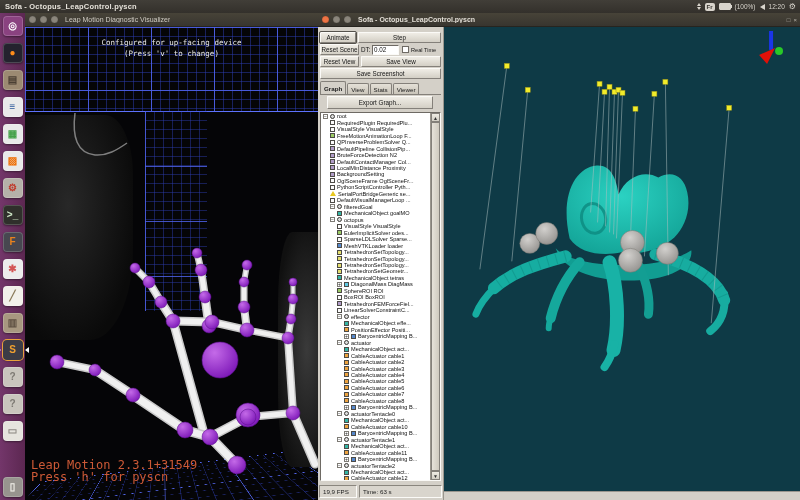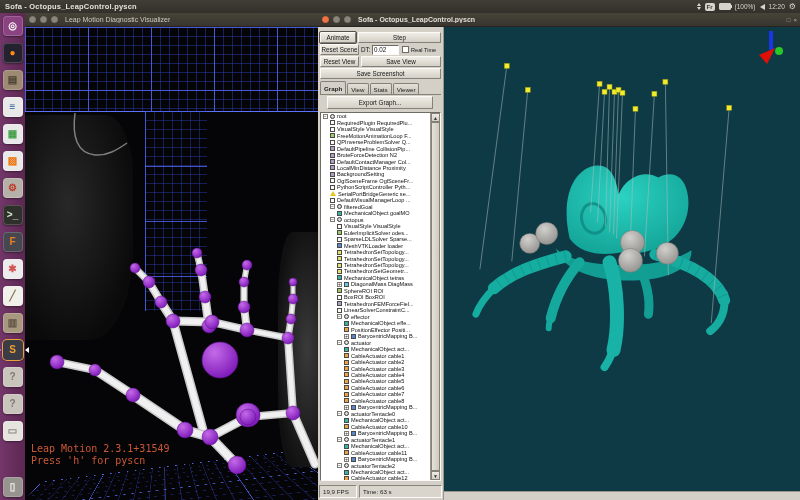--- a/index.html
+++ b/index.html
@@ -72,22 +72,22 @@
      repeating-linear-gradient(to bottom, rgba(90,110,255,.9) 0 1px, transparent 1px 110px),
      repeating-linear-gradient(to right, rgba(50,68,200,.5) 0 1px, transparent 1px 22px),
      repeating-linear-gradient(to bottom, rgba(50,68,200,.5) 0 1px, transparent 1px 22px);}
   .cam1{position:absolute;left:0;top:88px;width:108px;height:225px;z-index:2;
     background:radial-gradient(ellipse at 40% 40%, #282828, #0a0a0a 75%);border-radius:0 26% 40% 0;}
   .cam2{position:absolute;right:-8px;top:205px;width:48px;height:235px;z-index:2;
     background:radial-gradient(ellipse at 60% 50%, #3a3a3a, #101010 78%);border-radius:30% 0 0 30%;}
   #hand-svg{position:absolute;inset:0;z-index:3;}
   .leap-overlay{position:absolute;top:10px;left:0;width:100%;text-align:center;z-index:4;
     font-family:"DejaVu Sans Mono",monospace;font-size:7.5px;line-height:11px;color:#ececec;}
-  .leap-status{position:absolute;left:6px;top:416px;z-index:4;
-    font-family:"DejaVu Sans Mono",monospace;font-size:10px;line-height:12px;color:#cc5936;}
+  .leap-status{position:absolute;left:6px;top:432px;z-index:4;
+    font-family:"DejaVu Sans Mono",monospace;font-size:12px;line-height:12px;color:#cc5936;}
 
   
   #sofa-window{position:absolute;left:318px;top:13px;width:482px;height:487px;z-index:20;
     display:flex;flex-direction:column;background:#d4d0c8;}
   #sofa-body{flex:1;display:flex;min-height:0;}
   #sofa-panel{position:relative;width:125px;flex:none;background:#d4d0c8;border-right:1px solid #9a968e;}
   .qbtn{position:absolute;background:linear-gradient(#f0ede6,#d3cfc5);
     border:1px solid #84807a;border-top-color:#fbfaf7;border-left-color:#fbfaf7;border-radius:1px;
     font-size:6.3px;color:#161616;display:flex;align-items:center;justify-content:center;box-sizing:border-box;}
   .qbtn.default{outline:1px solid #55524c;}
@@ -308,20 +308,24 @@
             <circle cx="70" cy="343" r="6" fill="url(#jg)" stroke="#5a0f8a" stroke-width="0.5"></circle>
             <circle cx="108" cy="368" r="7" fill="url(#jg)" stroke="#5a0f8a" stroke-width="0.5"></circle>
             <circle cx="160" cy="403" r="8" fill="url(#jg)" stroke="#5a0f8a" stroke-width="0.5"></circle>
             <circle cx="185" cy="410" r="8" fill="url(#jg)" stroke="#5a0f8a" stroke-width="0.5"></circle>
             <circle cx="223" cy="390" r="8" fill="url(#jg)" stroke="#5a0f8a" stroke-width="0.5"></circle>
             <circle cx="268" cy="386" r="7" fill="url(#jg)" stroke="#5a0f8a" stroke-width="0.5"></circle>
             <circle cx="187" cy="295" r="7" fill="url(#jg)" stroke="#5a0f8a" stroke-width="0.5"></circle>
             <circle cx="212" cy="438" r="9" fill="url(#jg)" stroke="#5a0f8a" stroke-width="0.5"></circle>
           </g>
       </svg>
+      <div class="leap-overlay">
+        <div>Configured for up-facing device</div>
+        <div>(Press 'v' to change)</div>
+      </div>
       <div class="leap-status">
         <div>Leap Motion 2.3.1+31549</div>
         <div>Press 'h' for pyscn</div>
       </div>
     </div>
   </div>
 
   <div id="sofa-window">
     <div class="titlebar">
       <span class="wbtn close"></span>

